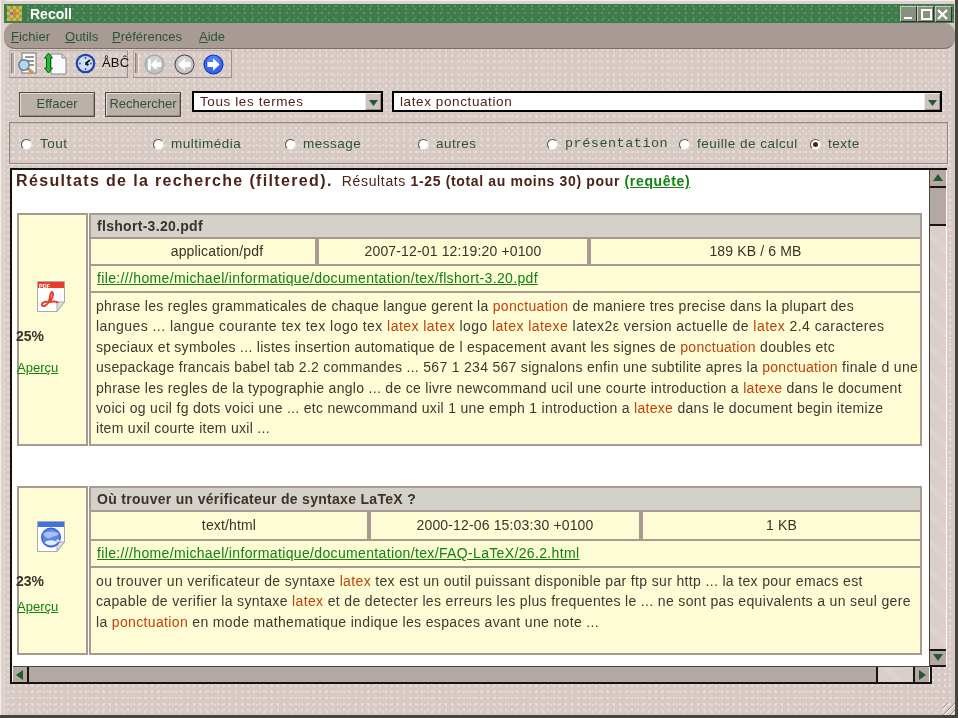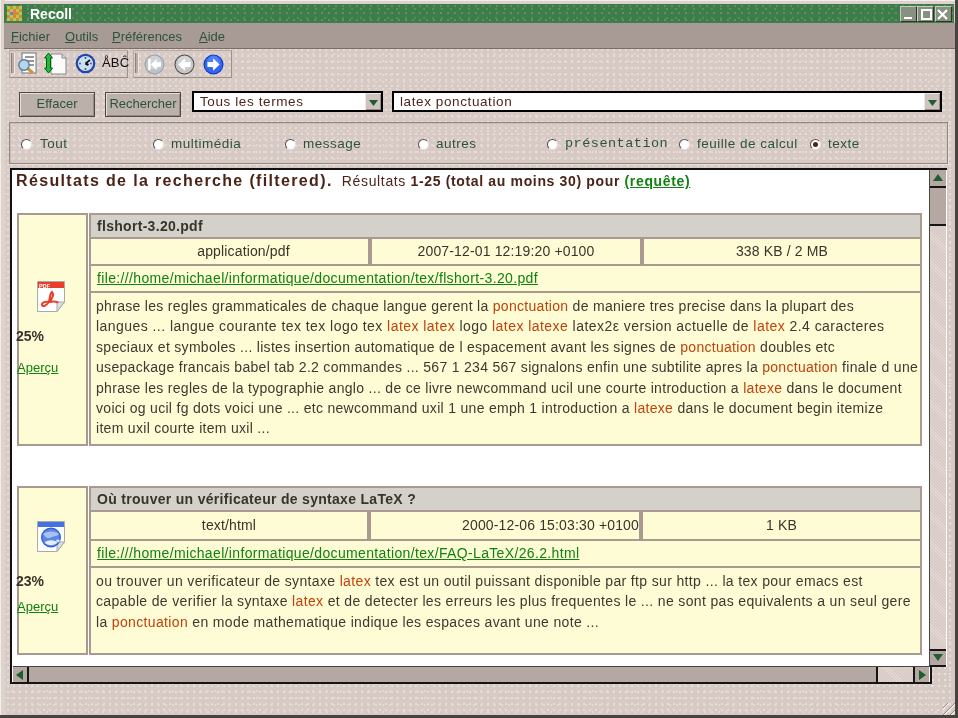--- a/index.html
+++ b/index.html
@@ -13,21 +13,21 @@
 .edgeR{position:absolute;right:0;top:0;width:3px;height:718px;background:#47433f;}
 .edgeB{position:absolute;left:0;bottom:0;width:958px;height:3px;background:#47433f;}
 
 #title{position:absolute;left:4px;top:4px;width:950px;height:19px;background:#3e7c4a;
   background-image:radial-gradient(circle at 1px 1px,#5f9169 0 0.9px,rgba(0,0,0,0) 1.4px),radial-gradient(circle at 1px 1px,#549061 0 0.9px,rgba(0,0,0,0) 1.4px);
   background-size:7px 7px,9px 9px;background-position:2px 1px,5px 4px;}
 #title .txt{position:absolute;left:26px;top:2px;color:#fff;font-size:14px;font-weight:bold;}
 #ticon{position:absolute;left:2px;top:1px;}
 .wbtn{position:absolute;top:2px;width:15px;height:14px;background:#87917f;border-top:1px solid #c5ccbd;border-left:1px solid #c5ccbd;border-right:1px solid #2e342a;border-bottom:1px solid #2e342a;}
 
-#menubar{position:absolute;left:4px;top:23px;width:951px;height:25px;background:#a89b96;border-bottom:1px solid #7a6e69;}
+#menubar{position:absolute;left:4px;top:23px;width:951px;height:25px;background:#a89b96;border-bottom:1px solid #7a6e69;border-radius:11px;}
 #menubar span{position:absolute;top:6px;font-size:13px;color:#2c523c;}
 #menubar u{text-decoration:underline;}
 
 .tgroup{position:absolute;border:1px solid #bbaea9;border-bottom-color:#9d918c;border-right-color:#9d918c;background:transparent;}
 .thandle{position:absolute;width:2px;background:#b8aba6;border-left:1px solid #8d817c;border-right:1px solid #efe6e2;}
 
 .pbtn{position:absolute;top:92px;height:23px;background:#bcb0aa;border:1px solid #4e4944;box-shadow:inset 1px 1px 0 #e7ddd8,inset -1px -1px 0 #988c87;color:#2c523c;font-size:13px;text-align:center;line-height:22px;}
 
 .combo{position:absolute;top:91px;height:21px;background:#fff;border:2px solid #000;box-sizing:border-box;}
 .combo .ctext{position:absolute;left:6px;top:1px;font-size:13.5px;letter-spacing:0.6px;color:#4f241a;}
@@ -199,23 +199,23 @@
     <rect x="2" y="2" width="26" height="6" fill="#e93c2a"></rect>
     <text x="3" y="7.5" font-size="5.5" fill="#fff" font-weight="bold">PDF</text>
     <path d="M13 22 C10 26 7 27 6 25 C5 23 9 21 13 22 C17 18 18 14 16 12 C14 13 14 17 13 22 C18 21 21 21 22 23" fill="none" stroke="#e93c2a" stroke-width="2"></path>
   </svg>
   <div class="pct" style="position:absolute;left:-3px;right:0;top:113px;">25%</div>
   <div style="position:absolute;left:-2px;right:0;top:143px;"><a class="green" style="font-size:13px;">Aperçu</a></div>
 </div>
 <div class="rcol" style="top:213px;height:233px;">
   <div class="rhead" style="height:24px;line-height:22px;">flshort-3.20.pdf</div>
   <div class="rmeta" style="height:27px;line-height:25px;">
-    <div style="width:281px;border-right:4px solid #a89a90;padding-left:28px;">application/pdf</div>
+    <div style="width:228px;border-right:4px solid #a89a90;padding-left:28px;">application/pdf</div>
     <div style="width:272px;border-right:4px solid #a89a90;">2007-12-01 12:19:20 +0100</div>
-    <div style="flex:1;">338 KB / 2 MB</div>
+    <div style="flex:1;">189 KB / 6 MB</div>
   </div>
   <div class="rurl" style="height:27px;line-height:25px;"><a class="green">file:///home/michael/informatique/documentation/tex/flshort-3.20.pdf</a></div>
   <div class="rbody" style="height:151px;">phrase les regles grammaticales de chaque langue gerent la <b>ponctuation</b> de maniere tres precise dans la plupart des<br><span style="letter-spacing:0.45px;">langues ... langue courante tex tex logo tex <b>latex latex</b> logo <b>latex latexe</b> latex2ε version actuelle de <b>latex</b> 2.4 caracteres</span><br>speciaux et symboles ... listes insertion automatique de l espacement avant les signes de <b>ponctuation</b> doubles etc<br>usepackage francais babel tab 2.2 commandes ... 567 1 234 567 signalons enfin une subtilite apres la <b>ponctuation</b> finale d une<br>phrase les regles de la typographie anglo ... de ce livre newcommand ucil une courte introduction a <b>latexe</b> dans le document<br>voici og ucil fg dots voici une ... etc newcommand uxil 1 une emph 1 introduction a <b>latexe</b> dans le document begin itemize<br>item uxil courte item uxil ...</div>
 </div>
 
 <div class="lcell" style="top:486px;height:169px;">
   <svg style="position:absolute;left:17px;top:32px;" width="30" height="33">
     <path d="M1.5 1.5 H28.5 V22 L21 31.5 H1.5 Z" fill="#fff" stroke="#aaa"></path>
     <path d="M28.5 22 L21 22 L21 31.5 Z" fill="#ddd" stroke="#aaa"></path>
     <rect x="2" y="2" width="26" height="5" fill="#4472e0"></rect>
@@ -225,21 +225,21 @@
     <path d="M8.5 22.5 C12 19.5 18 19.5 21.5 22.5 C18 26 12 26 8.5 22.5 Z" fill="#e4eeff"></path>
     <path d="M20 20 C22 19 23.5 19.5 24 21 C22.5 23 20.5 22.5 20 20 Z" fill="#ffffff" opacity="0.8"></path>
   </svg>
   <div class="pct" style="position:absolute;left:-3px;right:0;top:85px;">23%</div>
   <div style="position:absolute;left:-2px;right:0;top:109px;"><a class="green" style="font-size:13px;">Aperçu</a></div>
 </div>
 <div class="rcol" style="top:486px;height:169px;">
   <div class="rhead" style="height:24px;line-height:22px;">Où trouver un vérificateur de syntaxe LaTeX ?</div>
   <div class="rmeta" style="height:29px;line-height:27px;">
     <div style="width:280px;border-right:4px solid #a89a90;">text/html</div>
-    <div style="width:272px;border-right:4px solid #a89a90;text-align:right;">2000-12-06 15:03:30 +0100</div>
+    <div style="width:272px;border-right:4px solid #a89a90;">2000-12-06 15:03:30 +0100</div>
     <div style="flex:1;">1 KB</div>
   </div>
   <div class="rurl" style="height:27px;line-height:25px;"><a class="green">file:///home/michael/informatique/documentation/tex/FAQ-LaTeX/26.2.html</a></div>
   <div class="rbody" style="height:85px;padding-top:3px;letter-spacing:0.35px;">ou trouver un verificateur de syntaxe <b>latex</b> tex est un outil puissant disponible par ftp sur http ... la tex pour emacs est<br>capable de verifier la syntaxe <b>latex</b> et de detecter les erreurs les plus frequentes le ... ne sont pas equivalents a un seul gere<br>la <b>ponctuation</b> en mode mathematique indique les espaces avant une note ...</div>
 </div>
 
 <div class="blk" style="left:929px;top:170px;width:1px;height:497px;background:#4a453f;"></div>
 <div class="blk" style="left:13px;top:666px;width:917px;height:1px;background:#4a453f;"></div>
 <div class="sbtn" style="left:930px;top:170px;width:16px;height:16px;">
   <svg style="position:absolute;left:3px;top:4px;" width="10" height="8">

